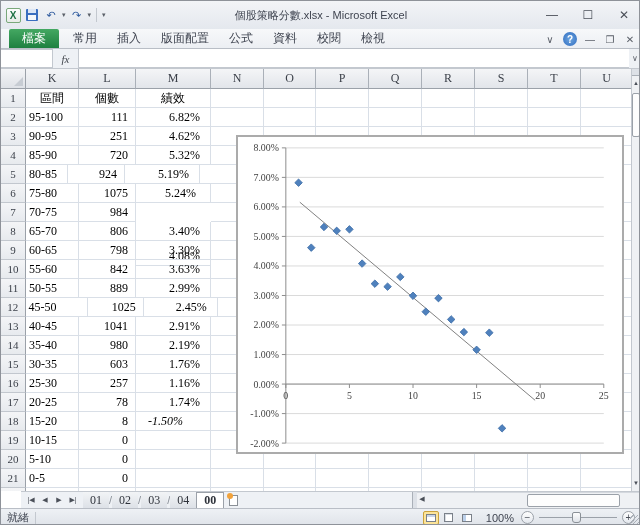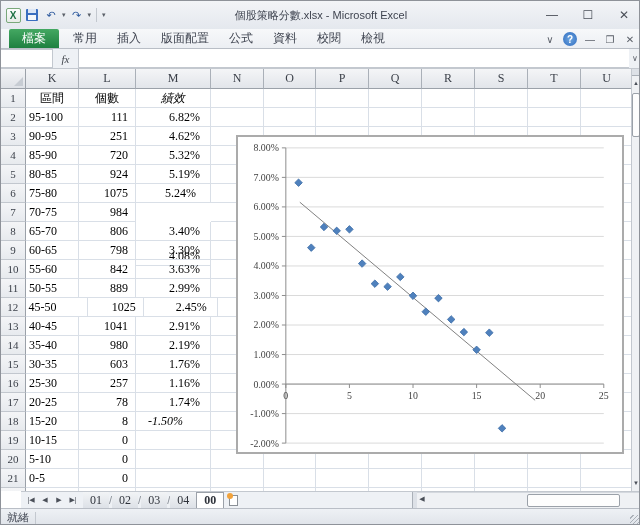--- a/index.html
+++ b/index.html
@@ -205,21 +205,21 @@
         <div class="colh" style="width: 53px;">T</div>
         <div class="colh" style="width: 52px;">U</div>
       </div>
   </div>
 
   <div class="gridrows" id="gridRows">
       <div class="grow">
         <div class="rnum">1</div>
         <div class="cell ac" style="width: 53px;">區間</div>
         <div class="cell ac" style="width: 57px;">個數</div>
-        <div class="cell ac" style="width: 75px; font-style: italic;">績效</div>
+        <div class="cell ac" style="width: 75px;">績效</div>
         <div class="cell ac" style="width: 53px;"></div>
         <div class="cell ac" style="width: 52px;"></div>
         <div class="cell ac" style="width: 53px;"></div>
         <div class="cell ac" style="width: 53px;"></div>
         <div class="cell ac" style="width: 53px;"></div>
         <div class="cell ac" style="width: 53px;"></div>
         <div class="cell ac" style="width: 53px;"></div>
         <div class="cell ac" style="width: 52px;"></div>
       </div>
       <div class="grow">
@@ -259,21 +259,21 @@
         <div class="cell ar" style="width: 52px;"></div>
         <div class="cell ar" style="width: 53px;"></div>
         <div class="cell ar" style="width: 53px;"></div>
         <div class="cell ar" style="width: 53px;"></div>
         <div class="cell ar" style="width: 53px;"></div>
         <div class="cell ar" style="width: 53px;"></div>
         <div class="cell ar" style="width: 52px;"></div>
       </div>
       <div class="grow">
         <div class="rnum">5</div>
-        <div class="cell al" style="width: 53px;">80-85</div>
+        <div class="cell al" style="width: 42px;">80-85</div>
         <div class="cell ar" style="width: 57px; padding-right: 7px;">924</div>
         <div class="cell ar" style="width: 75px; padding-right: 10px;">5.19%</div>
         <div class="cell ar" style="width: 53px;"></div>
         <div class="cell ar" style="width: 52px;"></div>
         <div class="cell ar" style="width: 53px;"></div>
         <div class="cell ar" style="width: 53px;"></div>
         <div class="cell ar" style="width: 53px;"></div>
         <div class="cell ar" style="width: 53px;"></div>
         <div class="cell ar" style="width: 53px;"></div>
         <div class="cell ar" style="width: 52px;"></div>
@@ -620,16 +620,37 @@
       <span class="hs-left">◀</span>
       <div class="hs-thumb"></div>
       <span class="hs-right">▶</span>
       <div class="hs-split"></div>
     </div>
   </div>
 
   <div class="statusbar">
     <span class="st-ready">就緒</span>
     <span class="st-sep"></span>
+    <div class="st-right">
+      <div class="viewbtns">
+        <span class="vbtn active">
+            <span class="vb-normal"></span>
+          </span>
+        <span class="vbtn">
+            <span class="vb-page"></span>
+          </span>
+        <span class="vbtn">
+            <span class="vb-break"></span>
+          </span>
+      </div>
+      <span class="zoom-label">100%</span>
+      <span class="zbtn">−</span>
+      <div class="slider">
+        <div class="track"></div>
+        <div class="mid"></div>
+        <div class="thumb"></div>
+      </div>
+      <span class="zbtn">+</span>
+    </div>
     <div class="grip"></div>
   </div>
 
 </div>
 
 </body></html>

